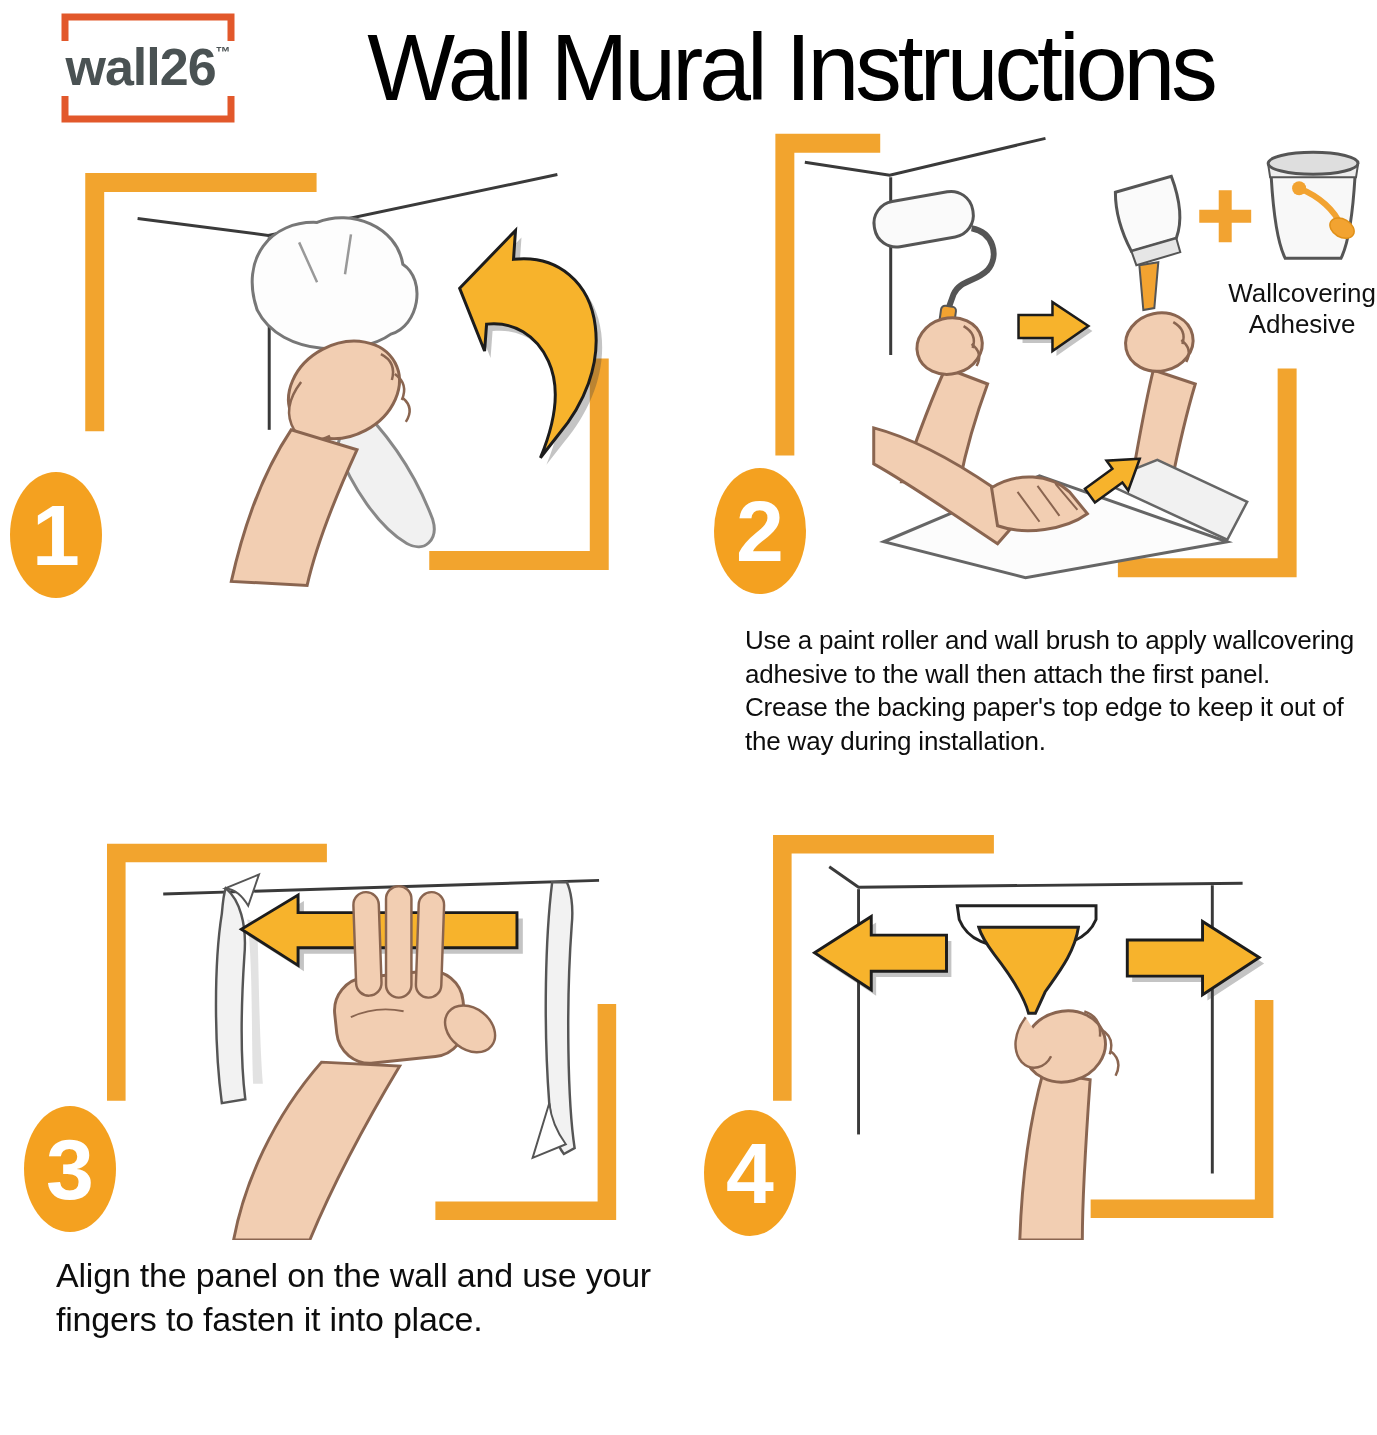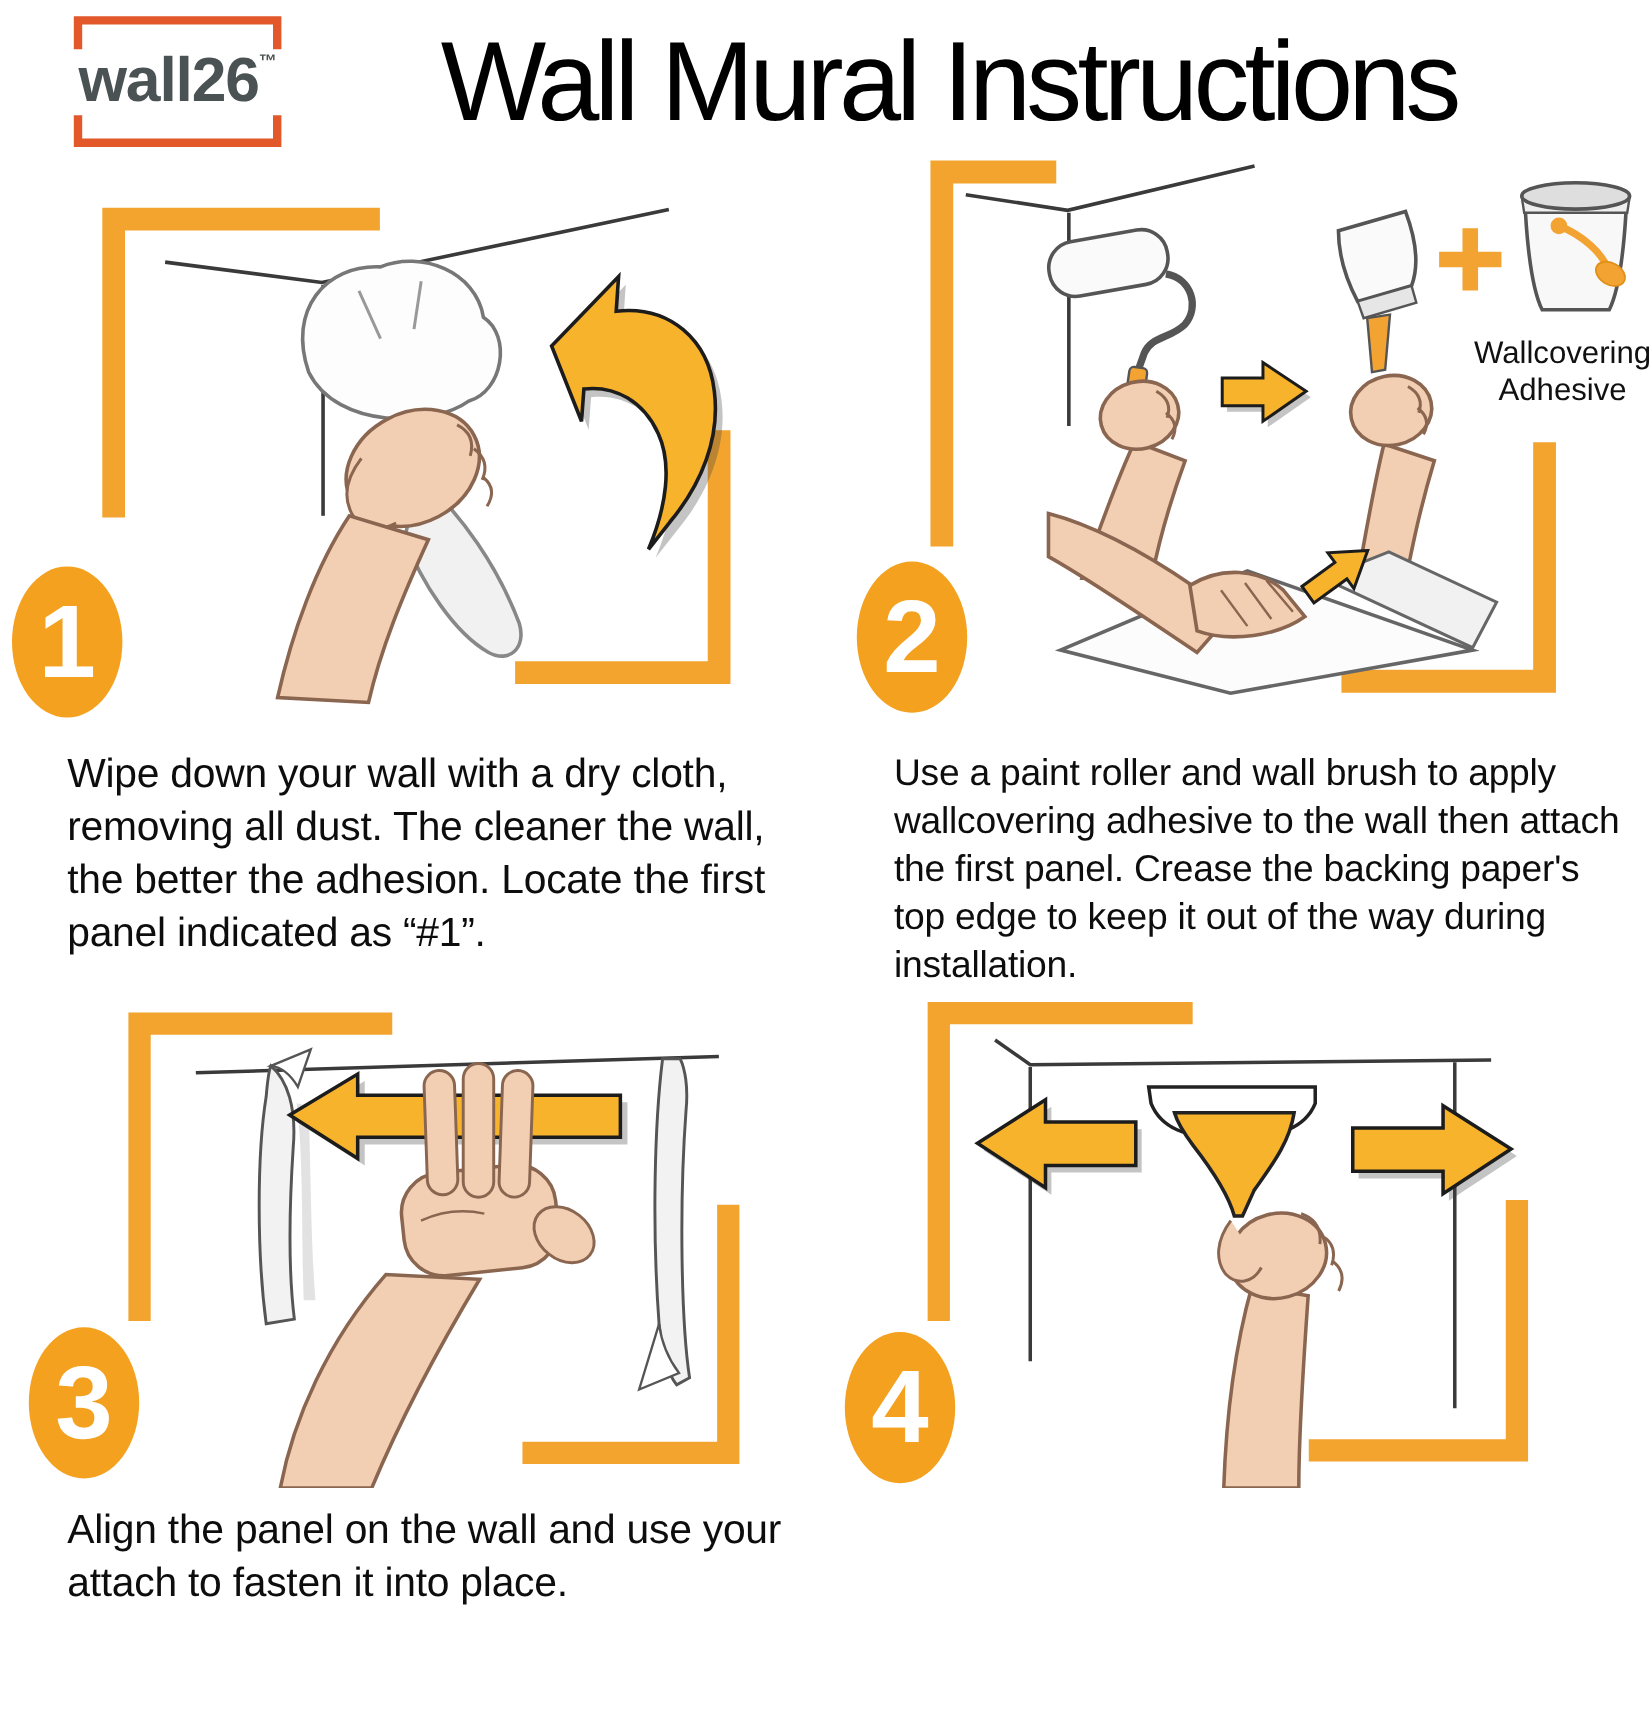--- a/index.html
+++ b/index.html
@@ -34,21 +34,21 @@
     font-size:86px; font-weight:bold; line-height:1;
   }
   .badge-1 { left:10px;  top:342px; }
   .badge-2 { left:26px;  top:338px; }
   .badge-3 { left:24px;  top:296px; }
   .badge-4 { left:16px;  top:300px; }
   .desc {
     margin:14px 18px 0 56px; max-width:625px;
     font-size:34px; line-height:1.29; color:#0d0d0d; letter-spacing:-0.2px;
   }
-  .col-right .desc { margin-left:57px; max-width:635px; font-size:31px; }
+  .col-right .desc { margin-left:57px; max-width:635px; font-size:26px; }
   svg text { font-family:"Liberation Sans", sans-serif; }
 </style>
 </head>
 <body>
 
 <div class="page">
 
   <div class="header">
     <div class="logo">
       <svg width="180" height="116" viewBox="0 0 180 116">
@@ -85,21 +85,20 @@
             <ellipse cx="345" cy="260" rx="58" ry="46" transform="rotate(-28 345 260)" fill="#f2ceb2" stroke="#8a6550" stroke-width="3"></ellipse>
             <path d="M382,224 q16,8 11,26 M396,244 q14,10 7,26 M404,268 q12,10 3,24" fill="none" stroke="#8a6550" stroke-width="2.5"></path>
             <path d="M302,252 q-20,26 -7,48 q15,17 36,6" fill="#f2ceb2" stroke="#8a6550" stroke-width="2.5"></path>
             <path d="M232,452 C244,398 264,342 292,300 L358,320 C336,368 318,412 308,456 Z" fill="#f2ceb2" stroke="#8a6550" stroke-width="3"></path>
           </g>
         </svg>
         <div class="badge badge-1">
             <span>1</span>
           </div>
       </div>
-      <p class="desc">Wipe down your wall with a dry cloth, removing all dust. The cleaner the wall, the better the adhesion. Locate the first panel indicated as “#1”.</p>
     </section>
 
     <section class="step row1 col-right">
       <div class="illu">
         <svg viewBox="0 0 690 480">
           <g>
             <path d="M97,316 L97,13 L183,13" fill="none" stroke="#f2a42e" stroke-width="19" stroke-linecap="square"></path>
           </g>
           <g>
             <path d="M600,248 L600,438 L440,438" fill="none" stroke="#f2a42e" stroke-width="19" stroke-linecap="square"></path>
@@ -197,21 +196,21 @@
             <rect x="388" y="78" width="26" height="114" rx="13" fill="#f2ceb2" stroke="#8a6550" stroke-width="2.5"></rect>
             <rect x="420" y="84" width="26" height="108" rx="13" transform="rotate(2 433 138)" fill="#f2ceb2" stroke="#8a6550" stroke-width="2.5"></rect>
             <ellipse cx="474" cy="224" rx="28" ry="21" transform="rotate(38 474 224)" fill="#f2ceb2" stroke="#8a6550" stroke-width="2.5"></ellipse>
             <path d="M352,212 q26,-12 54,-6" fill="none" stroke="#8a6550" stroke-width="2"></path>
           </g>
         </svg>
         <div class="badge badge-3">
             <span>3</span>
           </div>
       </div>
-      <p class="desc">Align the panel on the wall and use your attach to fasten it into place.</p>
+      <p class="desc">Align the panel on the wall and use your fingers to fasten it into place.</p>
     </section>
 
     <section class="step row2 col-right">
       <div class="illu">
         <svg viewBox="0 0 690 440">
           <g>
             <path d="M89,288 L89,35 L296,35" fill="none" stroke="#f2a42e" stroke-width="19" stroke-linecap="square"></path>
           </g>
           <g>
             <path d="M582,204 L582,408 L414,408" fill="none" stroke="#f2a42e" stroke-width="19" stroke-linecap="square"></path>

